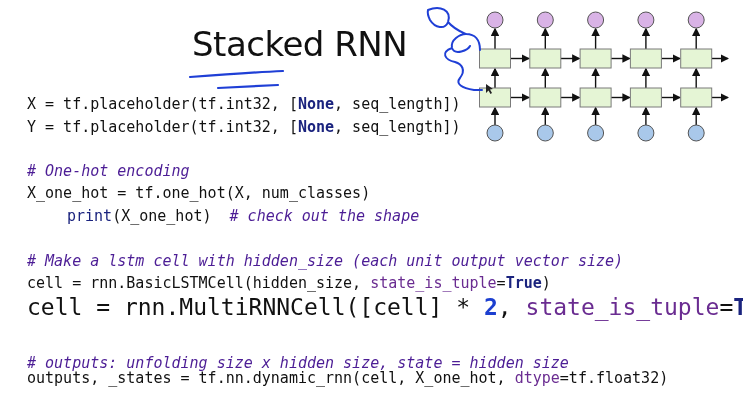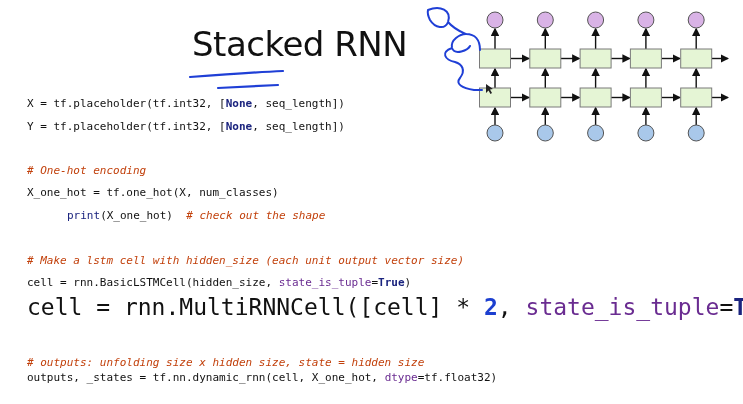--- a/index.html
+++ b/index.html
@@ -5,24 +5,24 @@
     html, body { margin: 0; padding: 0; background: #ffffff; }
     body { width: 743px; height: 404px; position: relative; overflow: hidden; }
     .title {
       position: absolute; left: 192px; top: 24px;
       font-family: "DejaVu Sans", sans-serif; font-size: 34px; color: #111;
       letter-spacing: -0.5px;
     }
     .code {
       position: absolute; left: 27px;
       font-family: "DejaVu Sans Mono", "Liberation Mono", monospace;
-      font-size: 11px; color: #111; white-space: pre; line-height: 22px;
+      font-size: 15px; color: #111; white-space: pre; line-height: 22px;
     }
     .code.big { font-size: 23px; }
-    .cmt { color: #c2410c; font-style: italic; }
+    .cmt { color: #4c1d95; font-style: italic; }
     .kw { color: #1a237e; font-weight: bold; }
     .bi { color: #1a237e; }
     .kwarg { color: #6a2c91; }
     .num { color: #1c3fd0; font-weight: bold; }
     svg { position: absolute; left: 0; top: 0; }
   </style>
 </head>
 <body>
 
 <div class="title">Stacked RNN</div>

